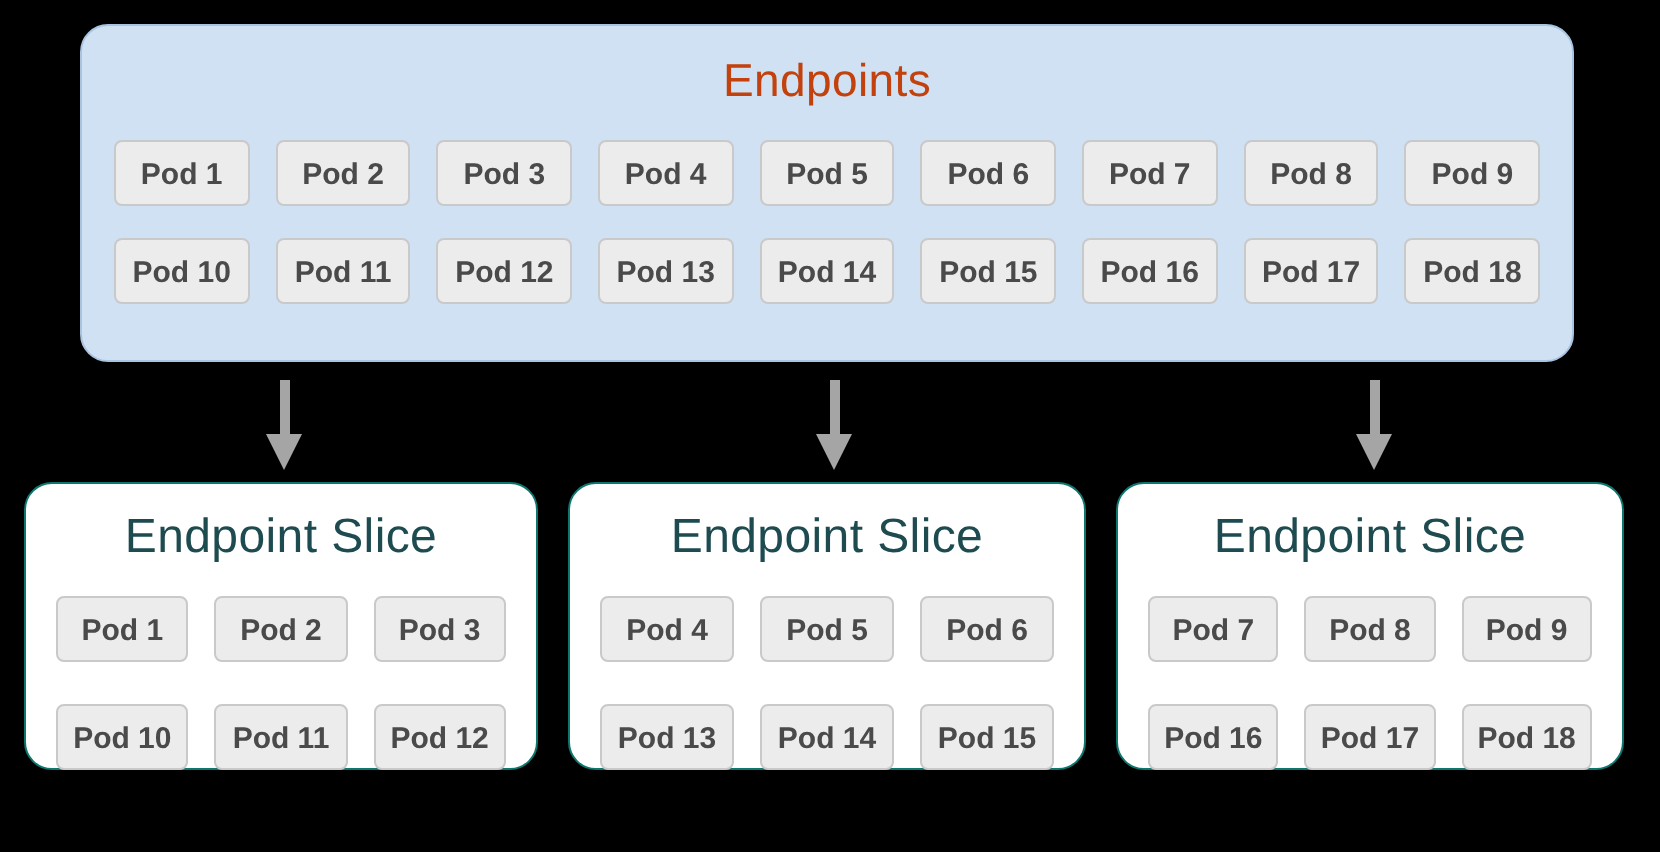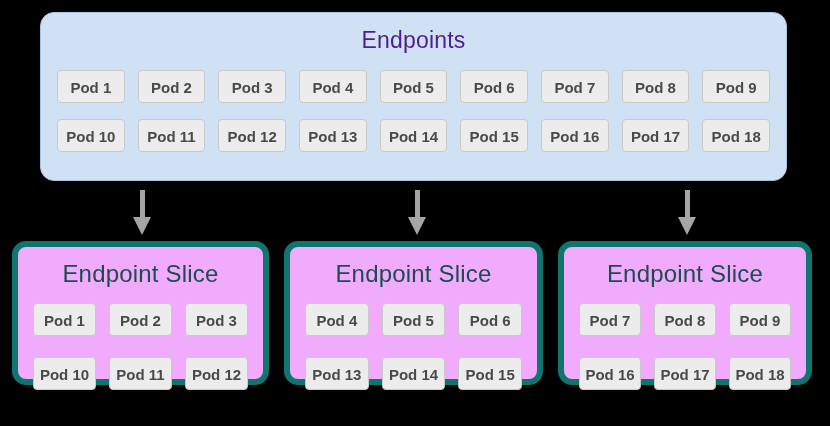--- a/index.html
+++ b/index.html
@@ -27,21 +27,21 @@
     background: #cfe1f3;
     border: 1px solid #a9c4e0;
     border-radius: 14px;
   }
   .endpoints-title {
     padding-top: 13px;
     text-align: center;
     font-size: 23px;
     line-height: 28px;
     font-weight: 500;
-    color: #4c1d95;
+    color: #c2410c;
     letter-spacing: 0.2px;
   }
   .endpoints-box .pod-row {
     display: flex;
     gap: 13px;
     padding: 0 16px;
     margin-top: 16px;
   }
 
   
@@ -86,22 +86,22 @@
   .arrow-1 { left: 133px; }
   .arrow-2 { left: 408px; }
   .arrow-3 { left: 678px; }
 
   
   .slice-box {
     position: absolute;
     top: 241px;
     height: 144px;
     box-sizing: border-box;
-    background: #f0abfc;
-    border: 6px solid #0f766e;
+    background: #ffffff;
+    border: 1px solid #0f766e;
     border-radius: 14px;
   }
   .slice-1 { left: 12px;  width: 257px; }
   .slice-2 { left: 284px; width: 259px; }
   .slice-3 { left: 558px; width: 254px; }
   .slice-title {
     padding-top: 12px;
     text-align: center;
     font-size: 24px;
     line-height: 30px;

